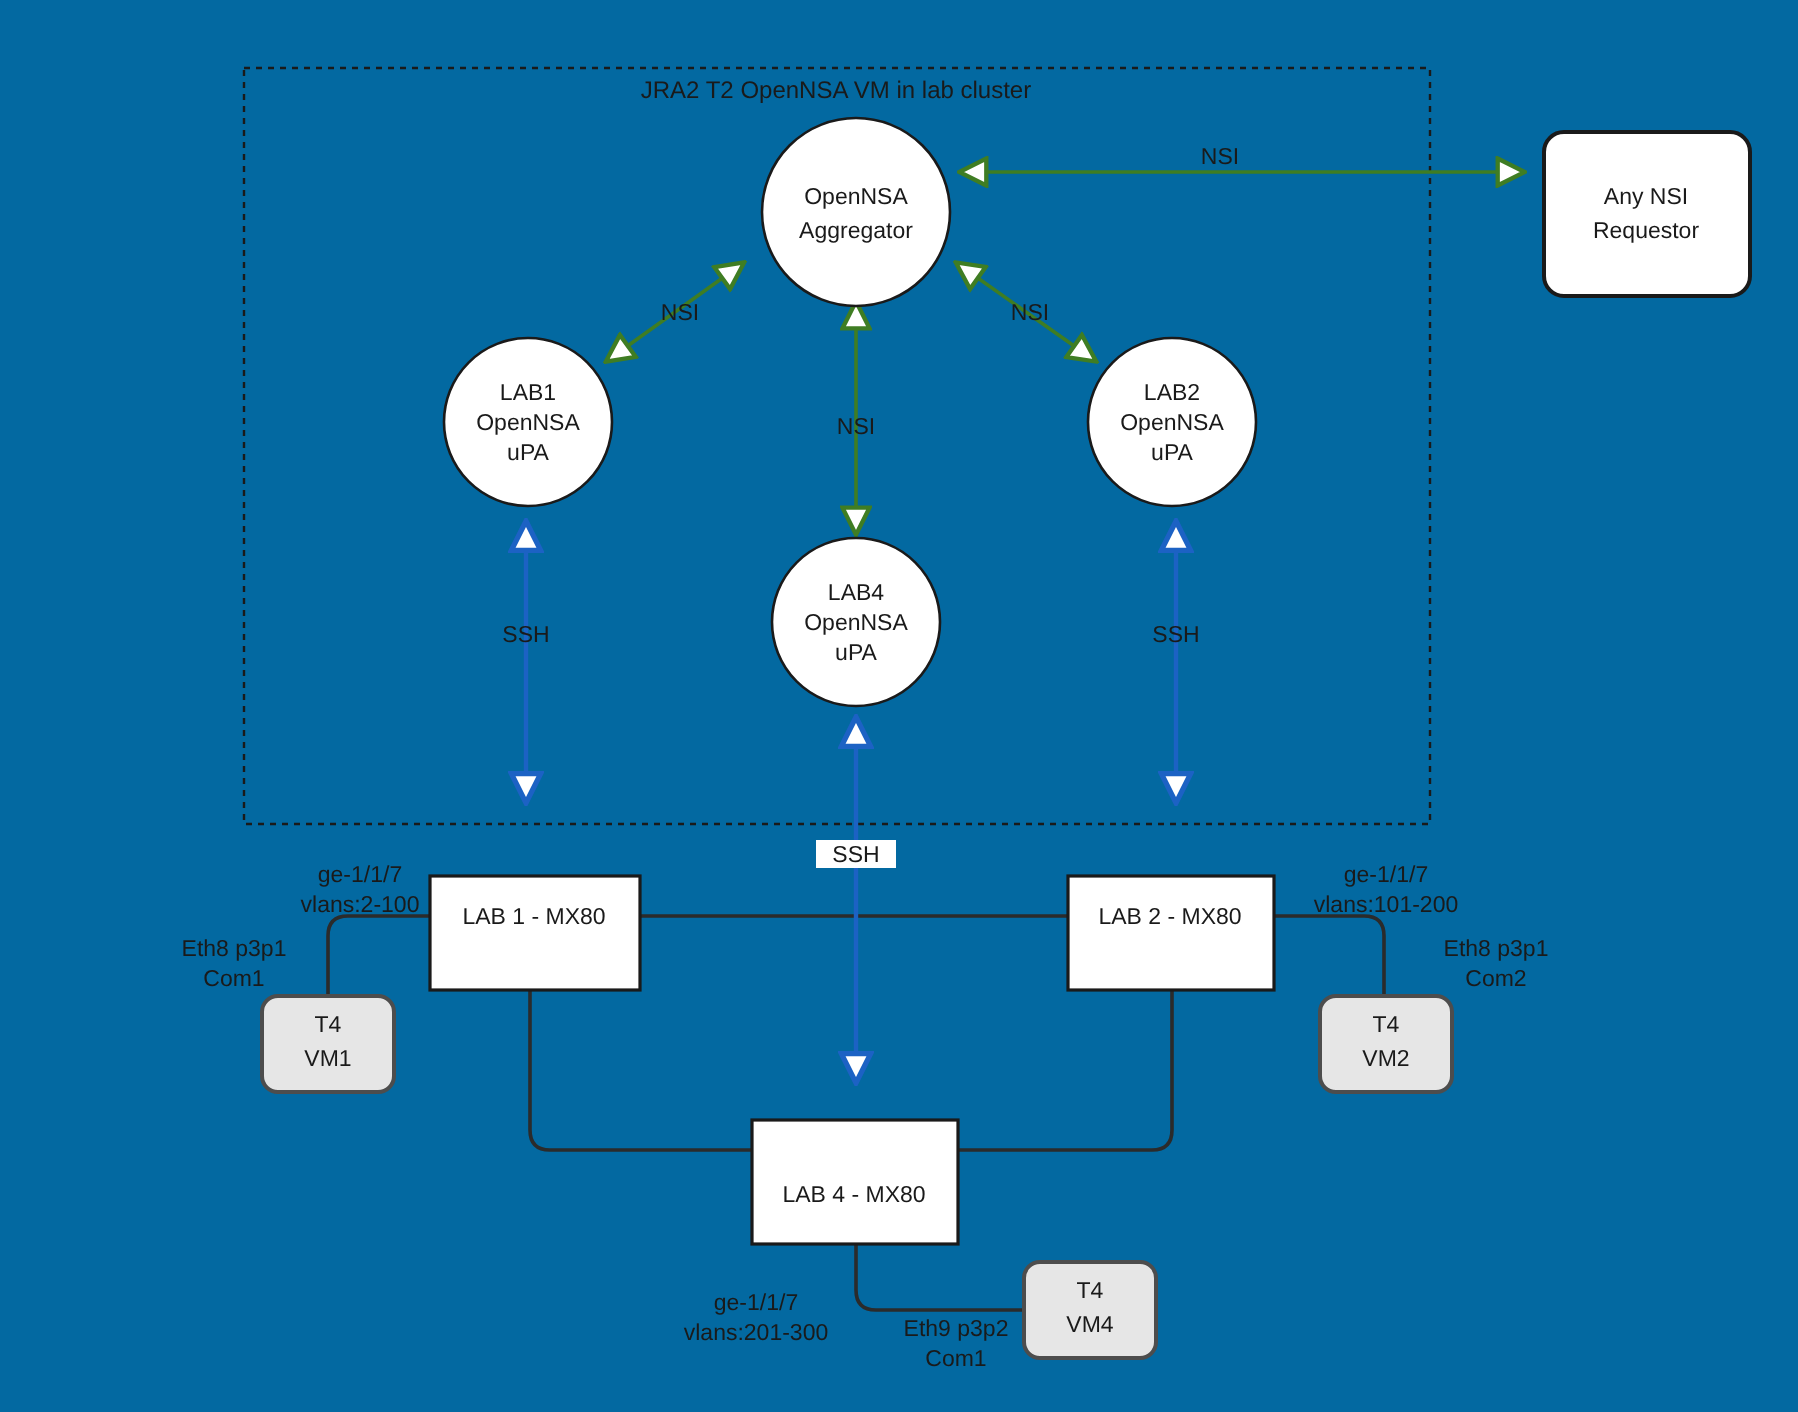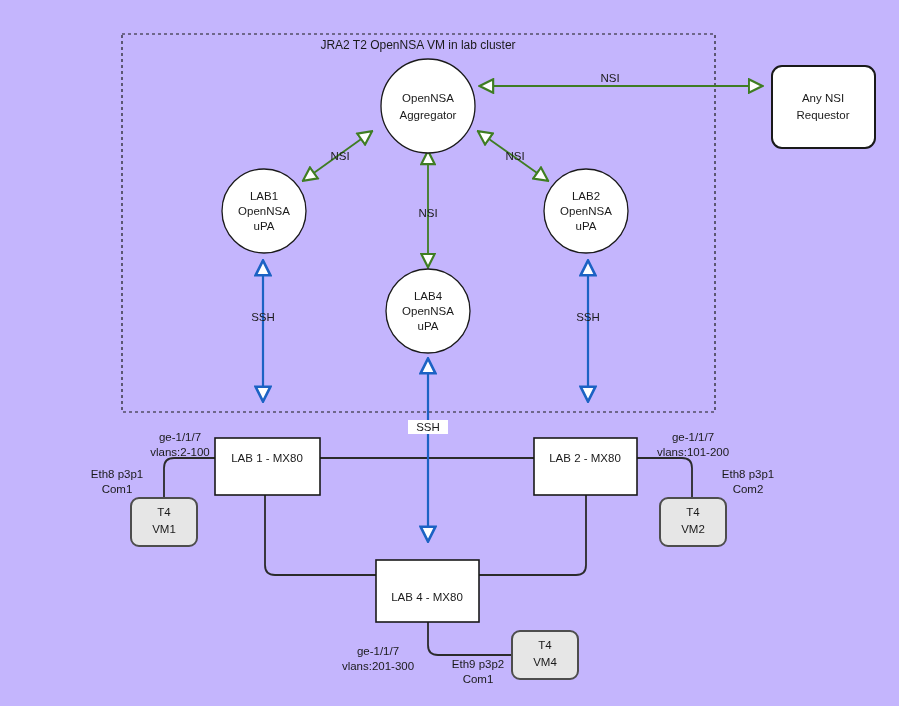--- a/index.html
+++ b/index.html
@@ -9,21 +9,21 @@
     background: #ffffff;
   }
   body {
     font-family: "Liberation Sans", sans-serif;
     color: #000000;
   }
   #canvas {
     position: relative;
     width: 899px;
     height: 706px;
-    background: #c4b5fd;
+    background: #0369a1;
     overflow: hidden;
   }
   #diagram-svg {
     position: absolute;
     left: 0;
     top: 0;
     width: 899px;
     height: 706px;
   }
   .dia-text {

